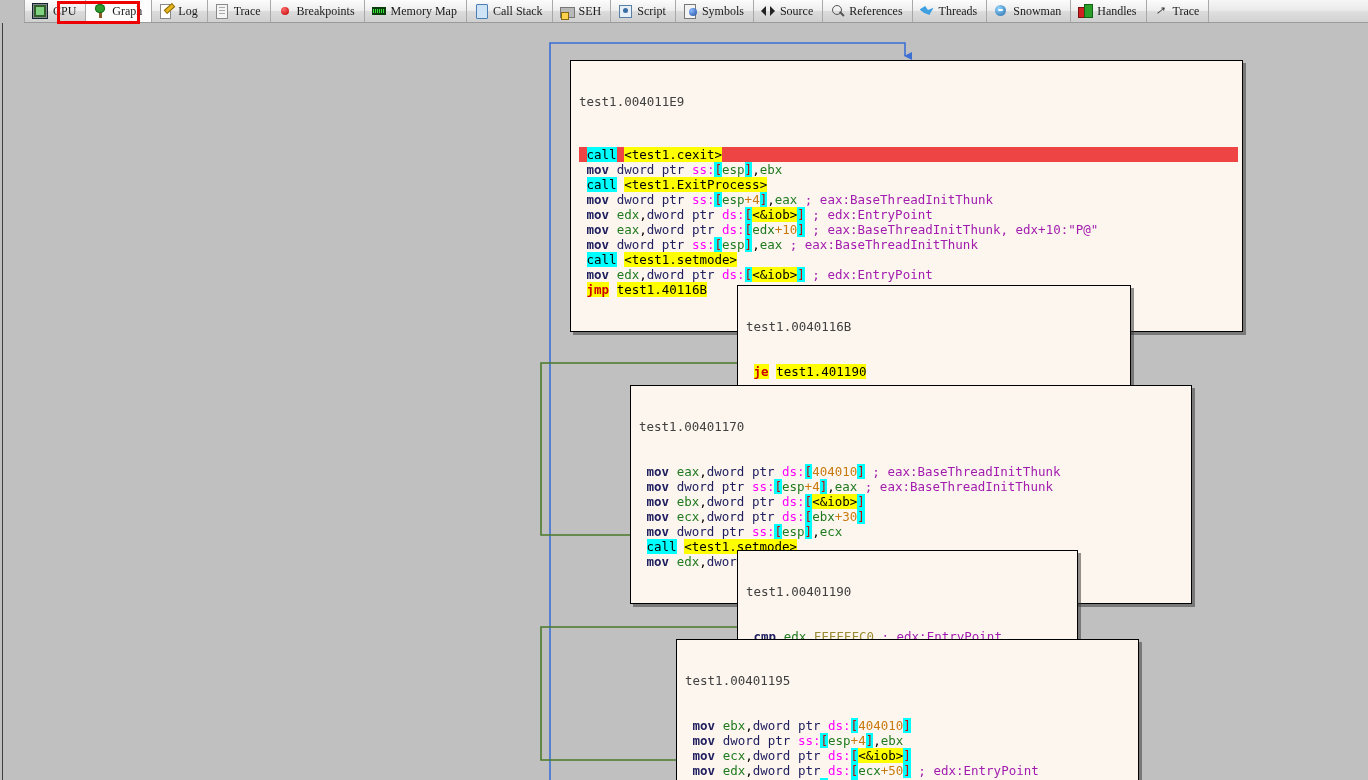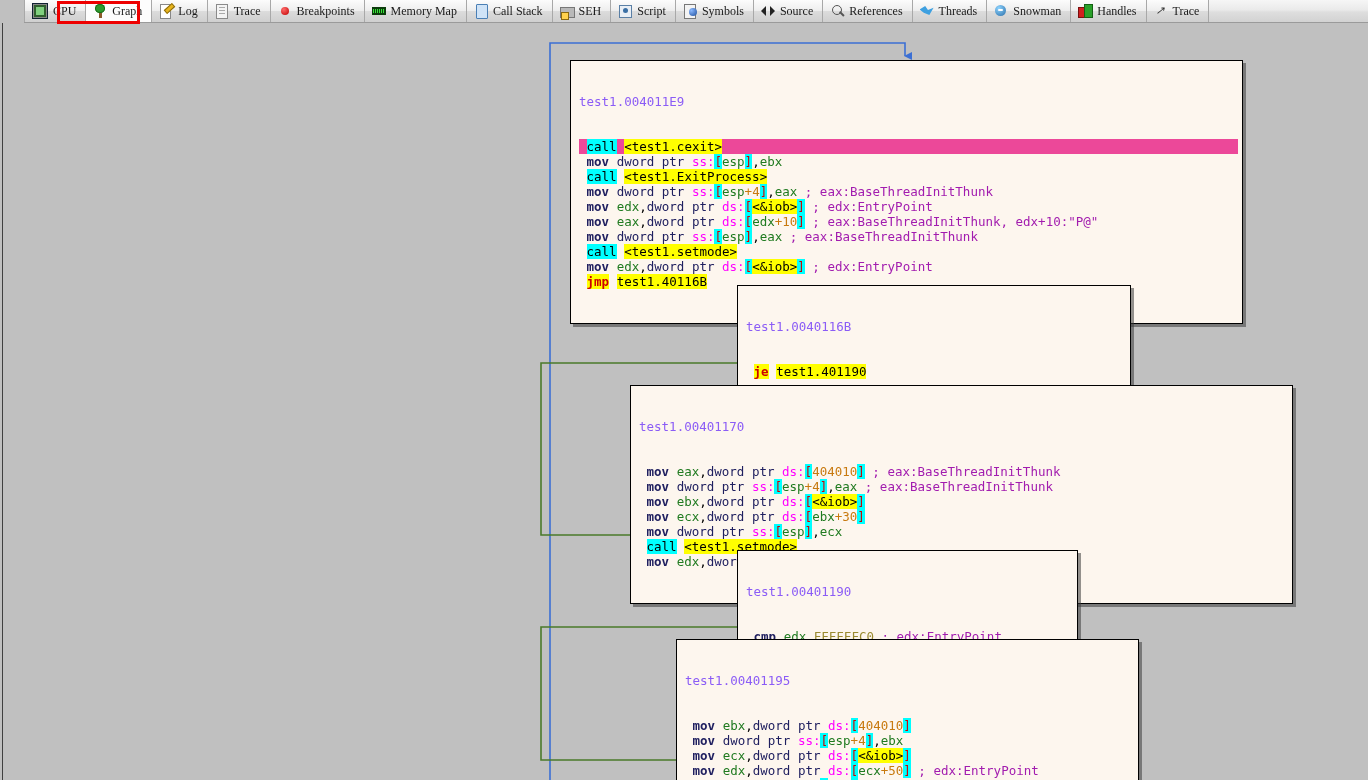--- a/index.html
+++ b/index.html
@@ -106,23 +106,23 @@
     border: 1px solid #000000;
     box-shadow: 3px 3px 0 rgba(60,60,60,0.55);
     padding: 3px 4px 4px 8px;
     box-sizing: border-box;
     font-family: "DejaVu Sans Mono", monospace;
     font-size: 12.5px;
     line-height: 15px;
     white-space: pre;
     z-index: 5;
   }
-  .blk-title { color: #8b5cf6; padding-left: 0px; }
+  .blk-title { color: #404040; padding-left: 0px; }
   .line { height: 15px; }
-  .line.sel { background: #ec4899; }
+  .line.sel { background: #ef4444; margin-top: 8px; }
   .line-inner { display: inline-block; }
 
   
   .t-mn    { color: #202060; font-weight: bold; }    
   .t-mn-hl { color: #000000; background: #00ffff; }  
   .t-kw    { color: #202060; }                       
   .t-seg   { color: #ff00ff; }                       
   .t-brk   { color: #cc0000; background: #00ffff; }  
   .t-reg   { color: #1f7a1f; }                       
   .t-num   { color: #c87a10; }  
@@ -273,21 +273,21 @@
   <div class="block" id="blk-b1" style="left:570px; top:37px; width:673px;">
     <div class="blk-title">test1.004011E9</div>
     <div class="body"><div class="line sel"><span class="line-inner"> <span class="t-mn-hl">call</span> <span class="t-lbl">&lt;test1.cexit&gt;</span></span></div><div class="line"><span class="line-inner"> <span class="t-mn">mov</span> <span class="t-kw">dword ptr</span> <span class="t-seg">ss:</span><span class="t-brk">[</span><span class="t-reg">esp</span><span class="t-brk">]</span><span class="t-punc">,</span><span class="t-reg">ebx</span></span></div><div class="line"><span class="line-inner"> <span class="t-mn-hl">call</span> <span class="t-lbl">&lt;test1.ExitProcess&gt;</span></span></div><div class="line"><span class="line-inner"> <span class="t-mn">mov</span> <span class="t-kw">dword ptr</span> <span class="t-seg">ss:</span><span class="t-brk">[</span><span class="t-reg">esp</span><span class="t-num">+</span><span class="t-num">4</span><span class="t-brk">]</span><span class="t-punc">,</span><span class="t-reg">eax</span><span class="t-cm"> ; eax:BaseThreadInitThunk</span></span></div><div class="line"><span class="line-inner"> <span class="t-mn">mov</span> <span class="t-reg">edx</span><span class="t-punc">,</span><span class="t-kw">dword ptr</span> <span class="t-seg">ds:</span><span class="t-brk">[</span><span class="t-lbl">&lt;&amp;iob&gt;</span><span class="t-brk">]</span><span class="t-cm"> ; edx:EntryPoint</span></span></div><div class="line"><span class="line-inner"> <span class="t-mn">mov</span> <span class="t-reg">eax</span><span class="t-punc">,</span><span class="t-kw">dword ptr</span> <span class="t-seg">ds:</span><span class="t-brk">[</span><span class="t-reg">edx</span><span class="t-num">+</span><span class="t-num">10</span><span class="t-brk">]</span><span class="t-cm"> ; eax:BaseThreadInitThunk, edx+10:"P@"</span></span></div><div class="line"><span class="line-inner"> <span class="t-mn">mov</span> <span class="t-kw">dword ptr</span> <span class="t-seg">ss:</span><span class="t-brk">[</span><span class="t-reg">esp</span><span class="t-brk">]</span><span class="t-punc">,</span><span class="t-reg">eax</span><span class="t-cm"> ; eax:BaseThreadInitThunk</span></span></div><div class="line"><span class="line-inner"> <span class="t-mn-hl">call</span> <span class="t-lbl">&lt;test1.setmode&gt;</span></span></div><div class="line"><span class="line-inner"> <span class="t-mn">mov</span> <span class="t-reg">edx</span><span class="t-punc">,</span><span class="t-kw">dword ptr</span> <span class="t-seg">ds:</span><span class="t-brk">[</span><span class="t-lbl">&lt;&amp;iob&gt;</span><span class="t-brk">]</span><span class="t-cm"> ; edx:EntryPoint</span></span></div><div class="line"><span class="line-inner"> <span class="t-je">jmp</span> <span class="t-lbl">test1.40116B</span></span></div></div>
   </div>
 
   <div class="block" id="blk-b2" style="left:737px; top:262px; width:394px;">
     <div class="blk-title">test1.0040116B</div>
     <div class="body"><div class="line"><span class="line-inner"> <span class="t-je">je</span> <span class="t-lbl">test1.401190</span></span></div></div>
   </div>
 
-  <div class="block" id="blk-b3" style="left:630px; top:362px; width:663px;">
+  <div class="block" id="blk-b3" style="left:630px; top:362px; width:562px;">
     <div class="blk-title">test1.00401170</div>
     <div class="body"><div class="line"><span class="line-inner"> <span class="t-mn">mov</span> <span class="t-reg">eax</span><span class="t-punc">,</span><span class="t-kw">dword ptr</span> <span class="t-seg">ds:</span><span class="t-brk">[</span><span class="t-num">404010</span><span class="t-brk">]</span><span class="t-cm"> ; eax:BaseThreadInitThunk</span></span></div><div class="line"><span class="line-inner"> <span class="t-mn">mov</span> <span class="t-kw">dword ptr</span> <span class="t-seg">ss:</span><span class="t-brk">[</span><span class="t-reg">esp</span><span class="t-num">+</span><span class="t-num">4</span><span class="t-brk">]</span><span class="t-punc">,</span><span class="t-reg">eax</span><span class="t-cm"> ; eax:BaseThreadInitThunk</span></span></div><div class="line"><span class="line-inner"> <span class="t-mn">mov</span> <span class="t-reg">ebx</span><span class="t-punc">,</span><span class="t-kw">dword ptr</span> <span class="t-seg">ds:</span><span class="t-brk">[</span><span class="t-lbl">&lt;&amp;iob&gt;</span><span class="t-brk">]</span></span></div><div class="line"><span class="line-inner"> <span class="t-mn">mov</span> <span class="t-reg">ecx</span><span class="t-punc">,</span><span class="t-kw">dword ptr</span> <span class="t-seg">ds:</span><span class="t-brk">[</span><span class="t-reg">ebx</span><span class="t-num">+</span><span class="t-num">30</span><span class="t-brk">]</span></span></div><div class="line"><span class="line-inner"> <span class="t-mn">mov</span> <span class="t-kw">dword ptr</span> <span class="t-seg">ss:</span><span class="t-brk">[</span><span class="t-reg">esp</span><span class="t-brk">]</span><span class="t-punc">,</span><span class="t-reg">ecx</span></span></div><div class="line"><span class="line-inner"> <span class="t-mn-hl">call</span> <span class="t-lbl">&lt;test1.setmode&gt;</span></span></div><div class="line"><span class="line-inner"> <span class="t-mn">mov</span> <span class="t-reg">edx</span><span class="t-punc">,</span><span class="t-kw">dword ptr</span> <span class="t-seg">ds:</span><span class="t-brk">[</span><span class="t-lbl">&lt;&amp;iob&gt;</span><span class="t-brk">]</span><span class="t-cm"> ; edx:EntryPoint</span></span></div></div>
   </div>
 
   <div class="block" id="blk-b4" style="left:737px; top:527px; width:341px;">
     <div class="blk-title">test1.00401190</div>
     <div class="body"><div class="line"><span class="line-inner"> <span class="t-mn">cmp</span> <span class="t-reg">edx</span><span class="t-punc">,</span><span class="t-imm">FFFFFFC0</span><span class="t-cm"> ; edx:EntryPoint</span></span></div><div class="line"><span class="line-inner"> <span class="t-je">je</span> <span class="t-lbl">test1.4011B0</span></span></div></div>
   </div>
 
   <div class="block" id="blk-b5" style="left:676px; top:616px; width:463px;">

